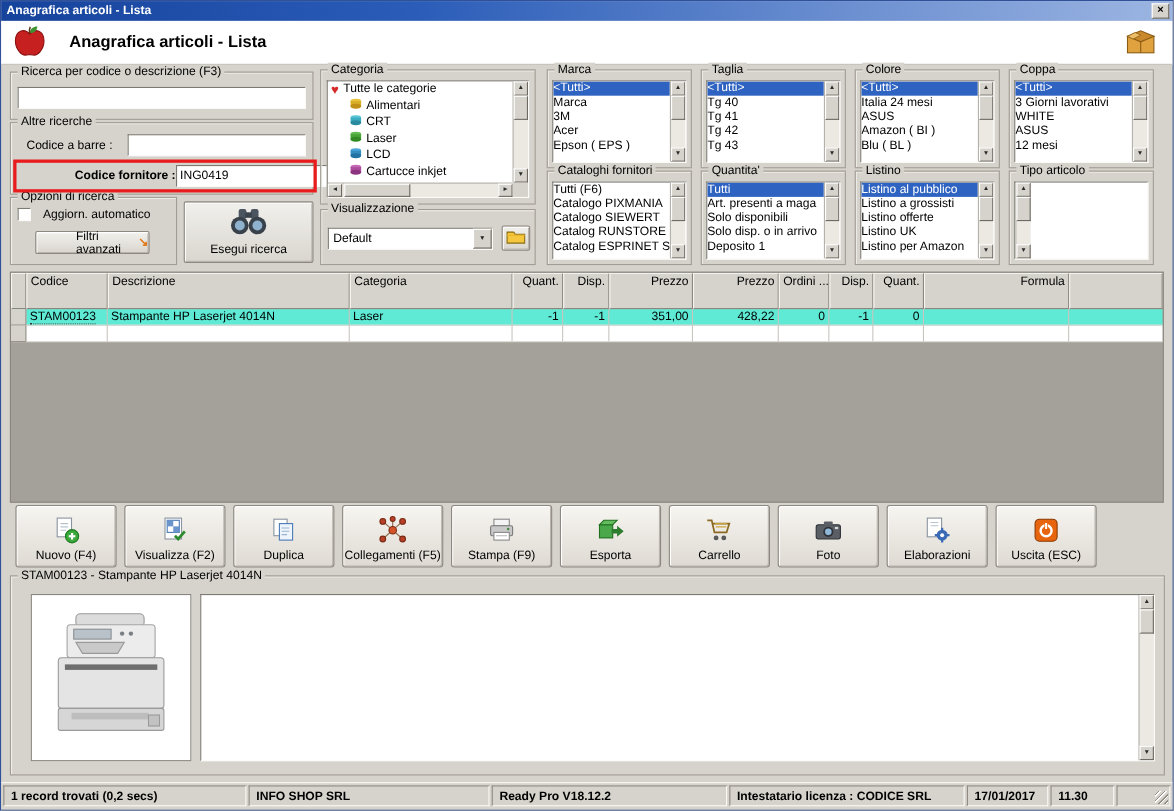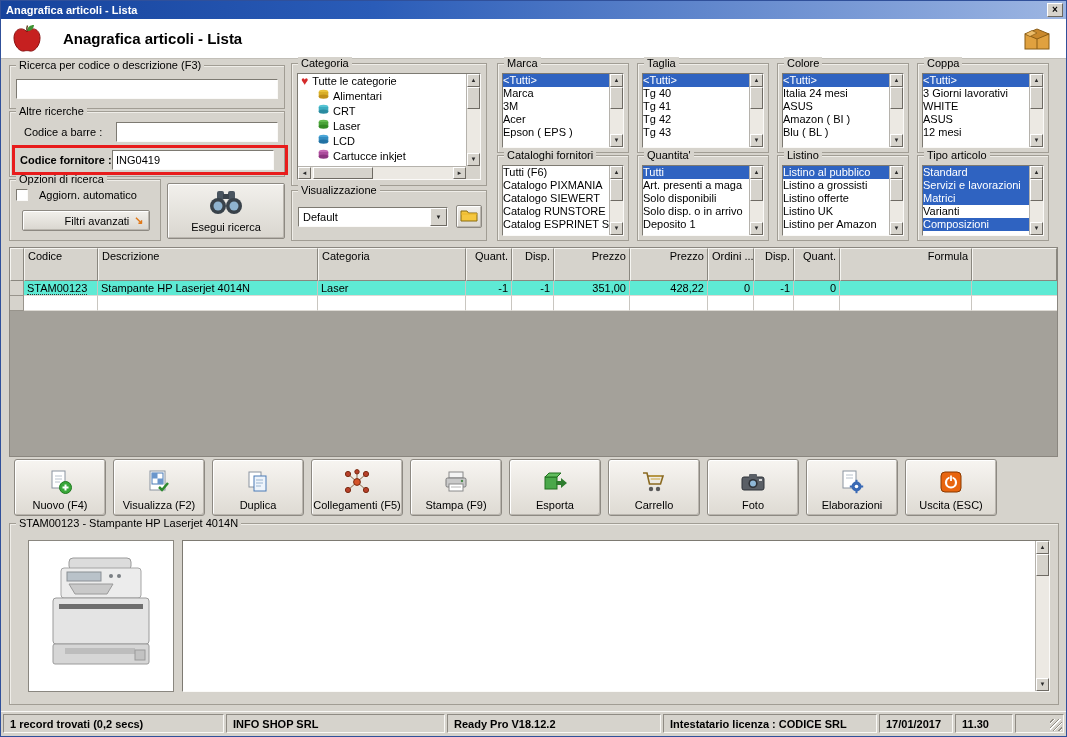--- a/index.html
+++ b/index.html
@@ -20,21 +20,21 @@
 
 .gbox { position:absolute; border:1px solid #a19d94; box-shadow:inset 1px 1px 0 #efede8; }
 .glabel { position:absolute; top:-7px; left:6px; background:#d6d3cc; padding:0 3px; line-height:12px; white-space:nowrap; }
 
 .filters { position:absolute; left:0; top:58px; right:0; height:188px; }
 
 .tinput { border:1px solid; border-color:#7d7a72 #fbfaf8 #fbfaf8 #7d7a72; background:#fff; height:20px; font:11px "Liberation Sans",sans-serif; padding:0 3px; outline:none; width:100%; }
 
 .frow { position:absolute; display:flex; align-items:center; }
 .flabel { white-space:nowrap; }
-.bold { font-weight:bold; }
+.bold { font-weight:bold;margin-left:48px; }
 
 .checkbox { width:12px; height:12px; background:#fff; border:1px solid; border-color:#7d7a72 #fbfaf8 #fbfaf8 #7d7a72; display:inline-block; }
 
 .btn { background:linear-gradient(180deg,#f2f0ec,#d9d6cf); border:1px solid #8d8982; border-radius:2px; box-shadow:inset 1px 1px 0 #fff, inset -1px -1px 0 #b9b5ae; font:11px "Liberation Sans",sans-serif; display:flex; align-items:center; justify-content:center; cursor:default; }
 .arrow-orange { color:#e07818; font-weight:bold; margin-left:5px; font-size:11px; }
 
 .bigbtn { position:absolute; flex-direction:column; justify-content:flex-end; padding-bottom:5px; gap:4px; }
 
 
 .listbox { position:absolute; inset:9px 4px 4px 4px; background:#fff; border:1px solid; border-color:#7d7a72 #fbfaf8 #fbfaf8 #7d7a72; display:flex; overflow:hidden; }
@@ -147,21 +147,21 @@
         <input class="tinput" style="flex: 1 1 0%; width: auto;" value="ING0419">
       </div>
     </div>
 
     <div class="gbox" style="left:8px; top:120px; width:152px; height:62px;">
       <span class="glabel">Opzioni di ricerca</span>
       <div class="frow" style="left:6px; top:8px; height:14px; gap:11px;">
         <span class="checkbox"></span>
         <span>Aggiorn. automatico</span>
       </div>
-      <div class="btn" style="position:absolute; left:12px; top:30px; width:128px; height:21px;padding-left:36px;">
+      <div class="btn" style="position:absolute; left:22px; top:30px; width:104px; height:21px;padding-left:36px;">
         <span>Filtri avanzati</span>
         <span class="arrow-orange">↘</span>
       </div>
     </div>
 
     <div class="btn bigbtn" style="left:166px; top:124px; width:118px; height:56px;">
       <span>
         <svg width="34" height="26" viewBox="0 0 34 26">
           <rect x="8" y="2" width="7" height="9" rx="2" fill="#4a5560"></rect>
           <rect x="19" y="2" width="7" height="9" rx="2" fill="#4a5560"></rect>
@@ -394,27 +394,20 @@
               <div class="sthumb" style="top:0;"></div>
             </div>
           <div class="sbtn">▼</div>
         </div>
       </div>
     </div>
 
     <div class="gbox" style="left:916px; top:96px; width:132px; height:86px;">
       <span class="glabel">Tipo articolo</span>
       <div class="listbox">
-        <div class="litems">
-          <div class="li sel">Standard</div>
-          <div class="li sel">Servizi e lavorazioni</div>
-          <div class="li sel">Matrici</div>
-          <div class="li">Varianti</div>
-          <div class="li sel">Composizioni</div>
-        </div>
         <div class="vscroll">
           <div class="sbtn">▲</div>
           <div class="strack">
               <div class="sthumb" style="top:0;"></div>
             </div>
           <div class="sbtn">▼</div>
         </div>
       </div>
     </div>
 

